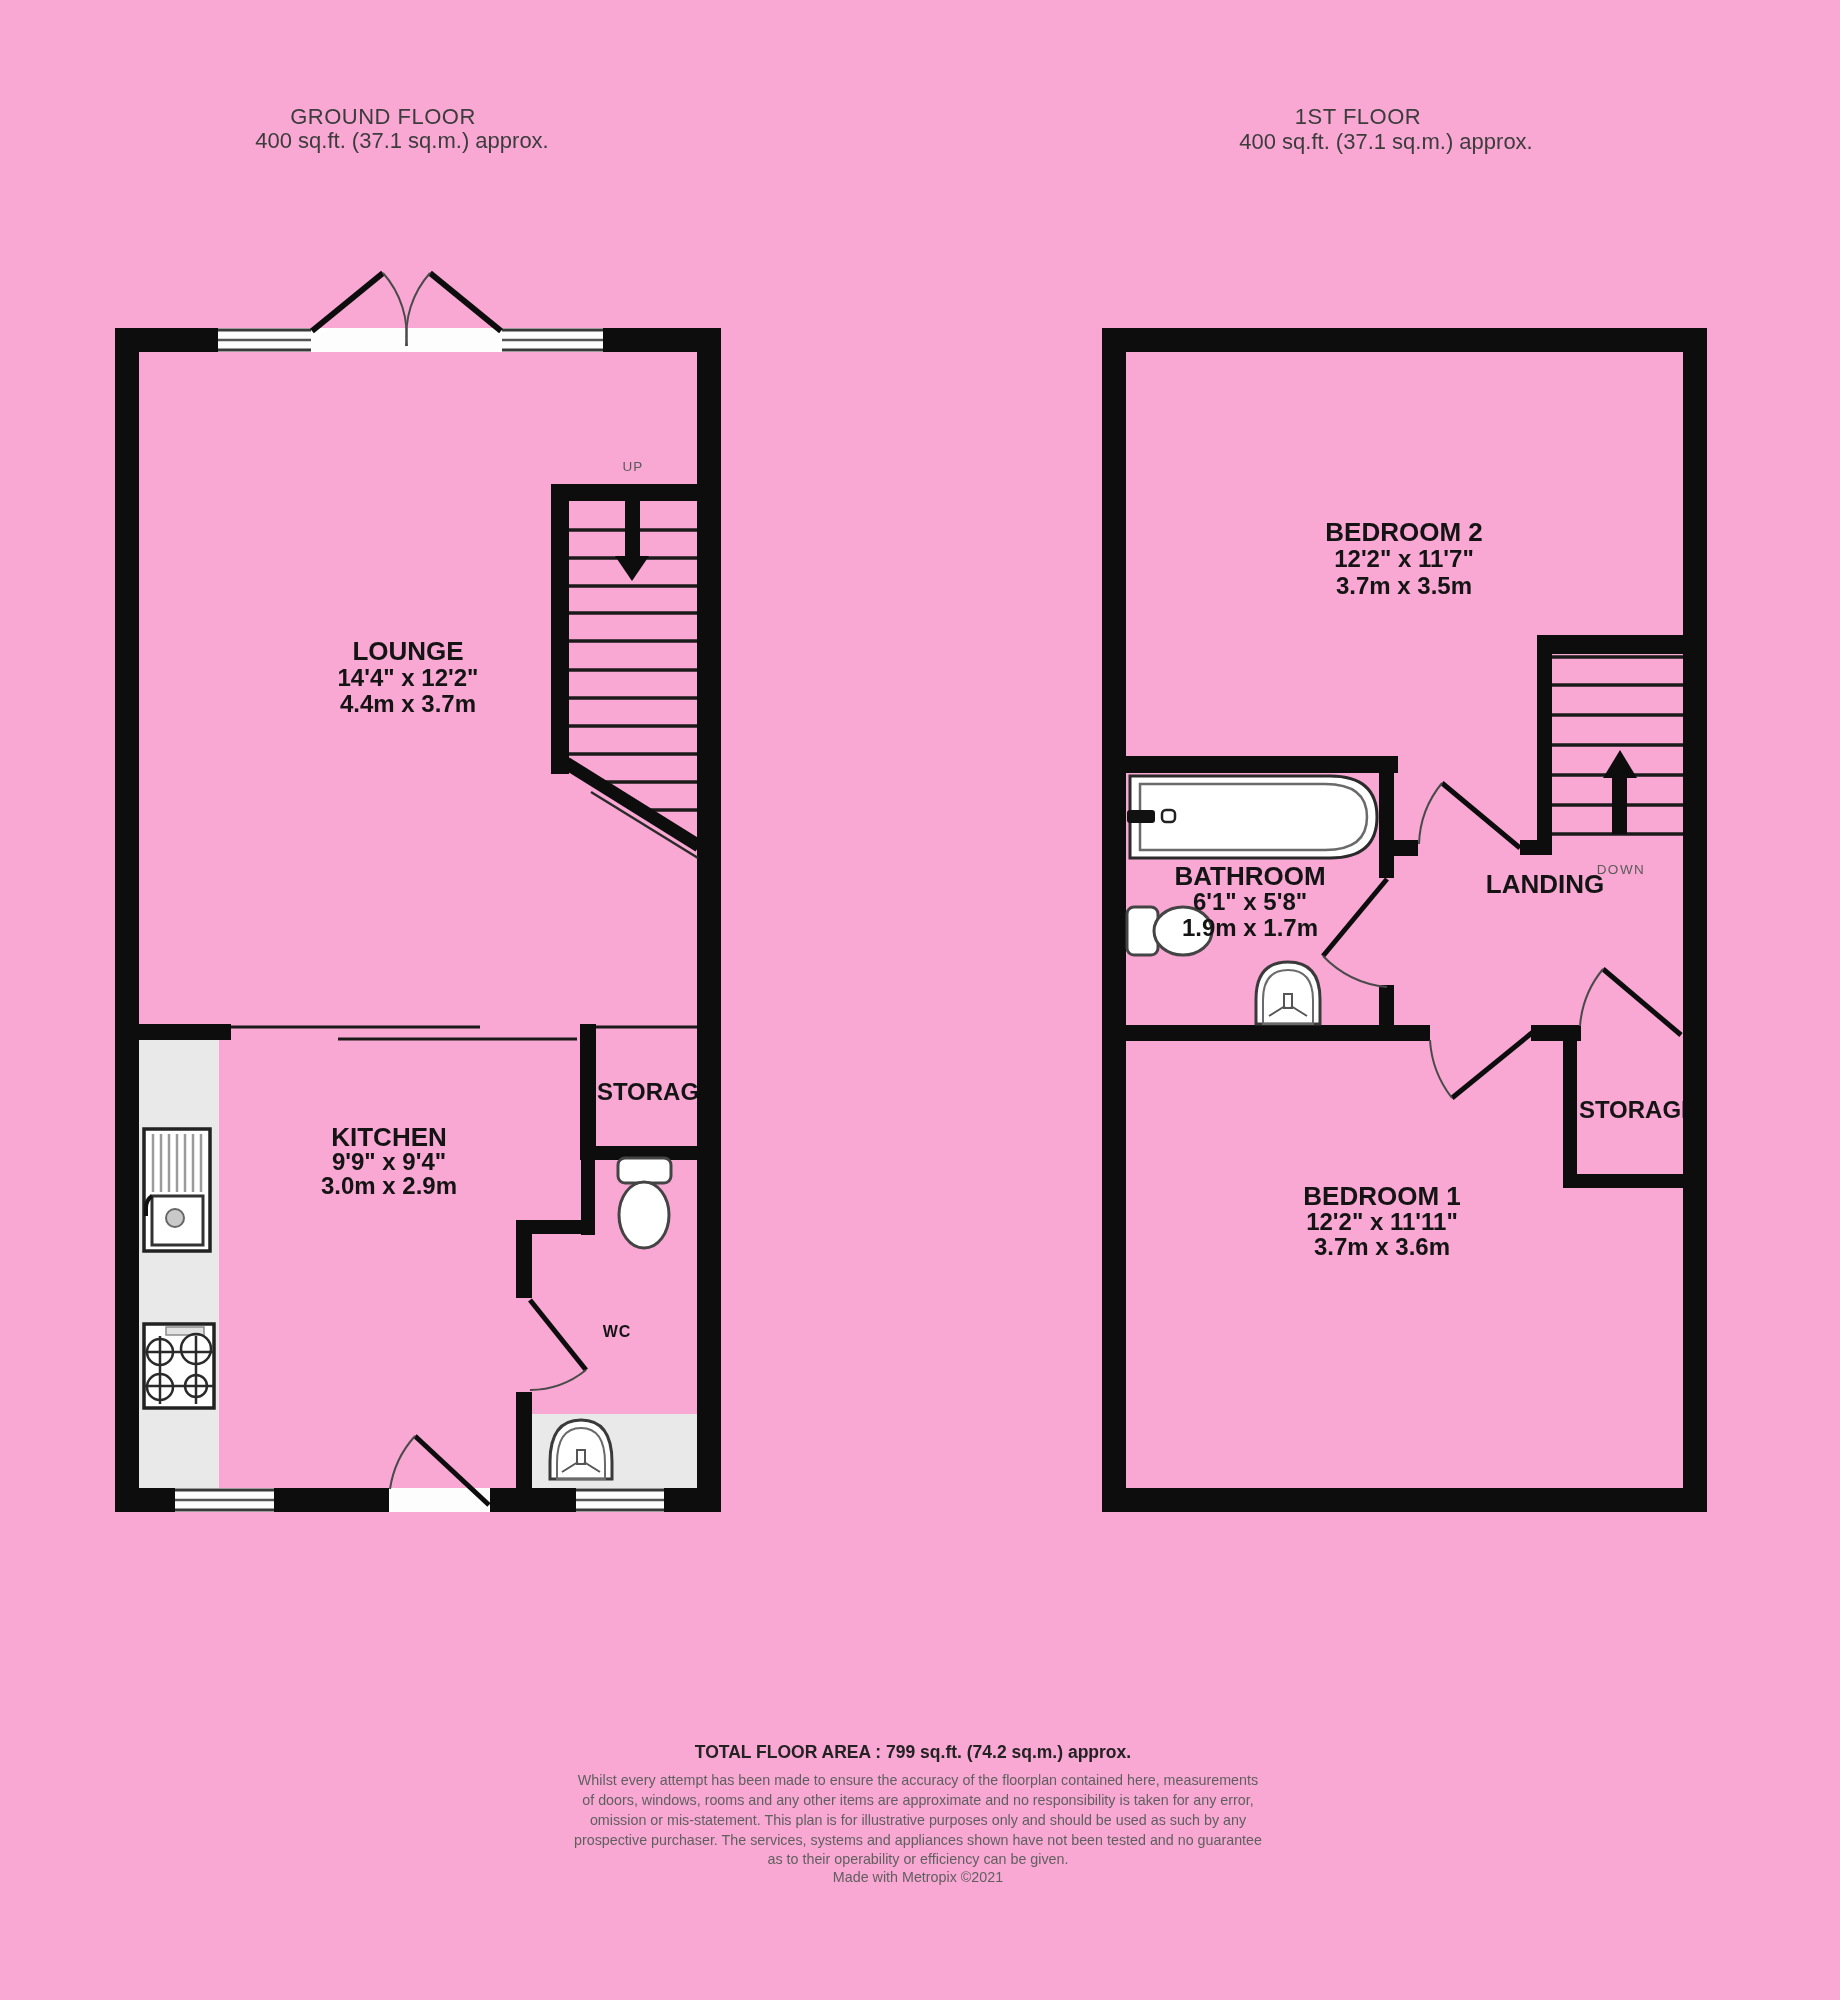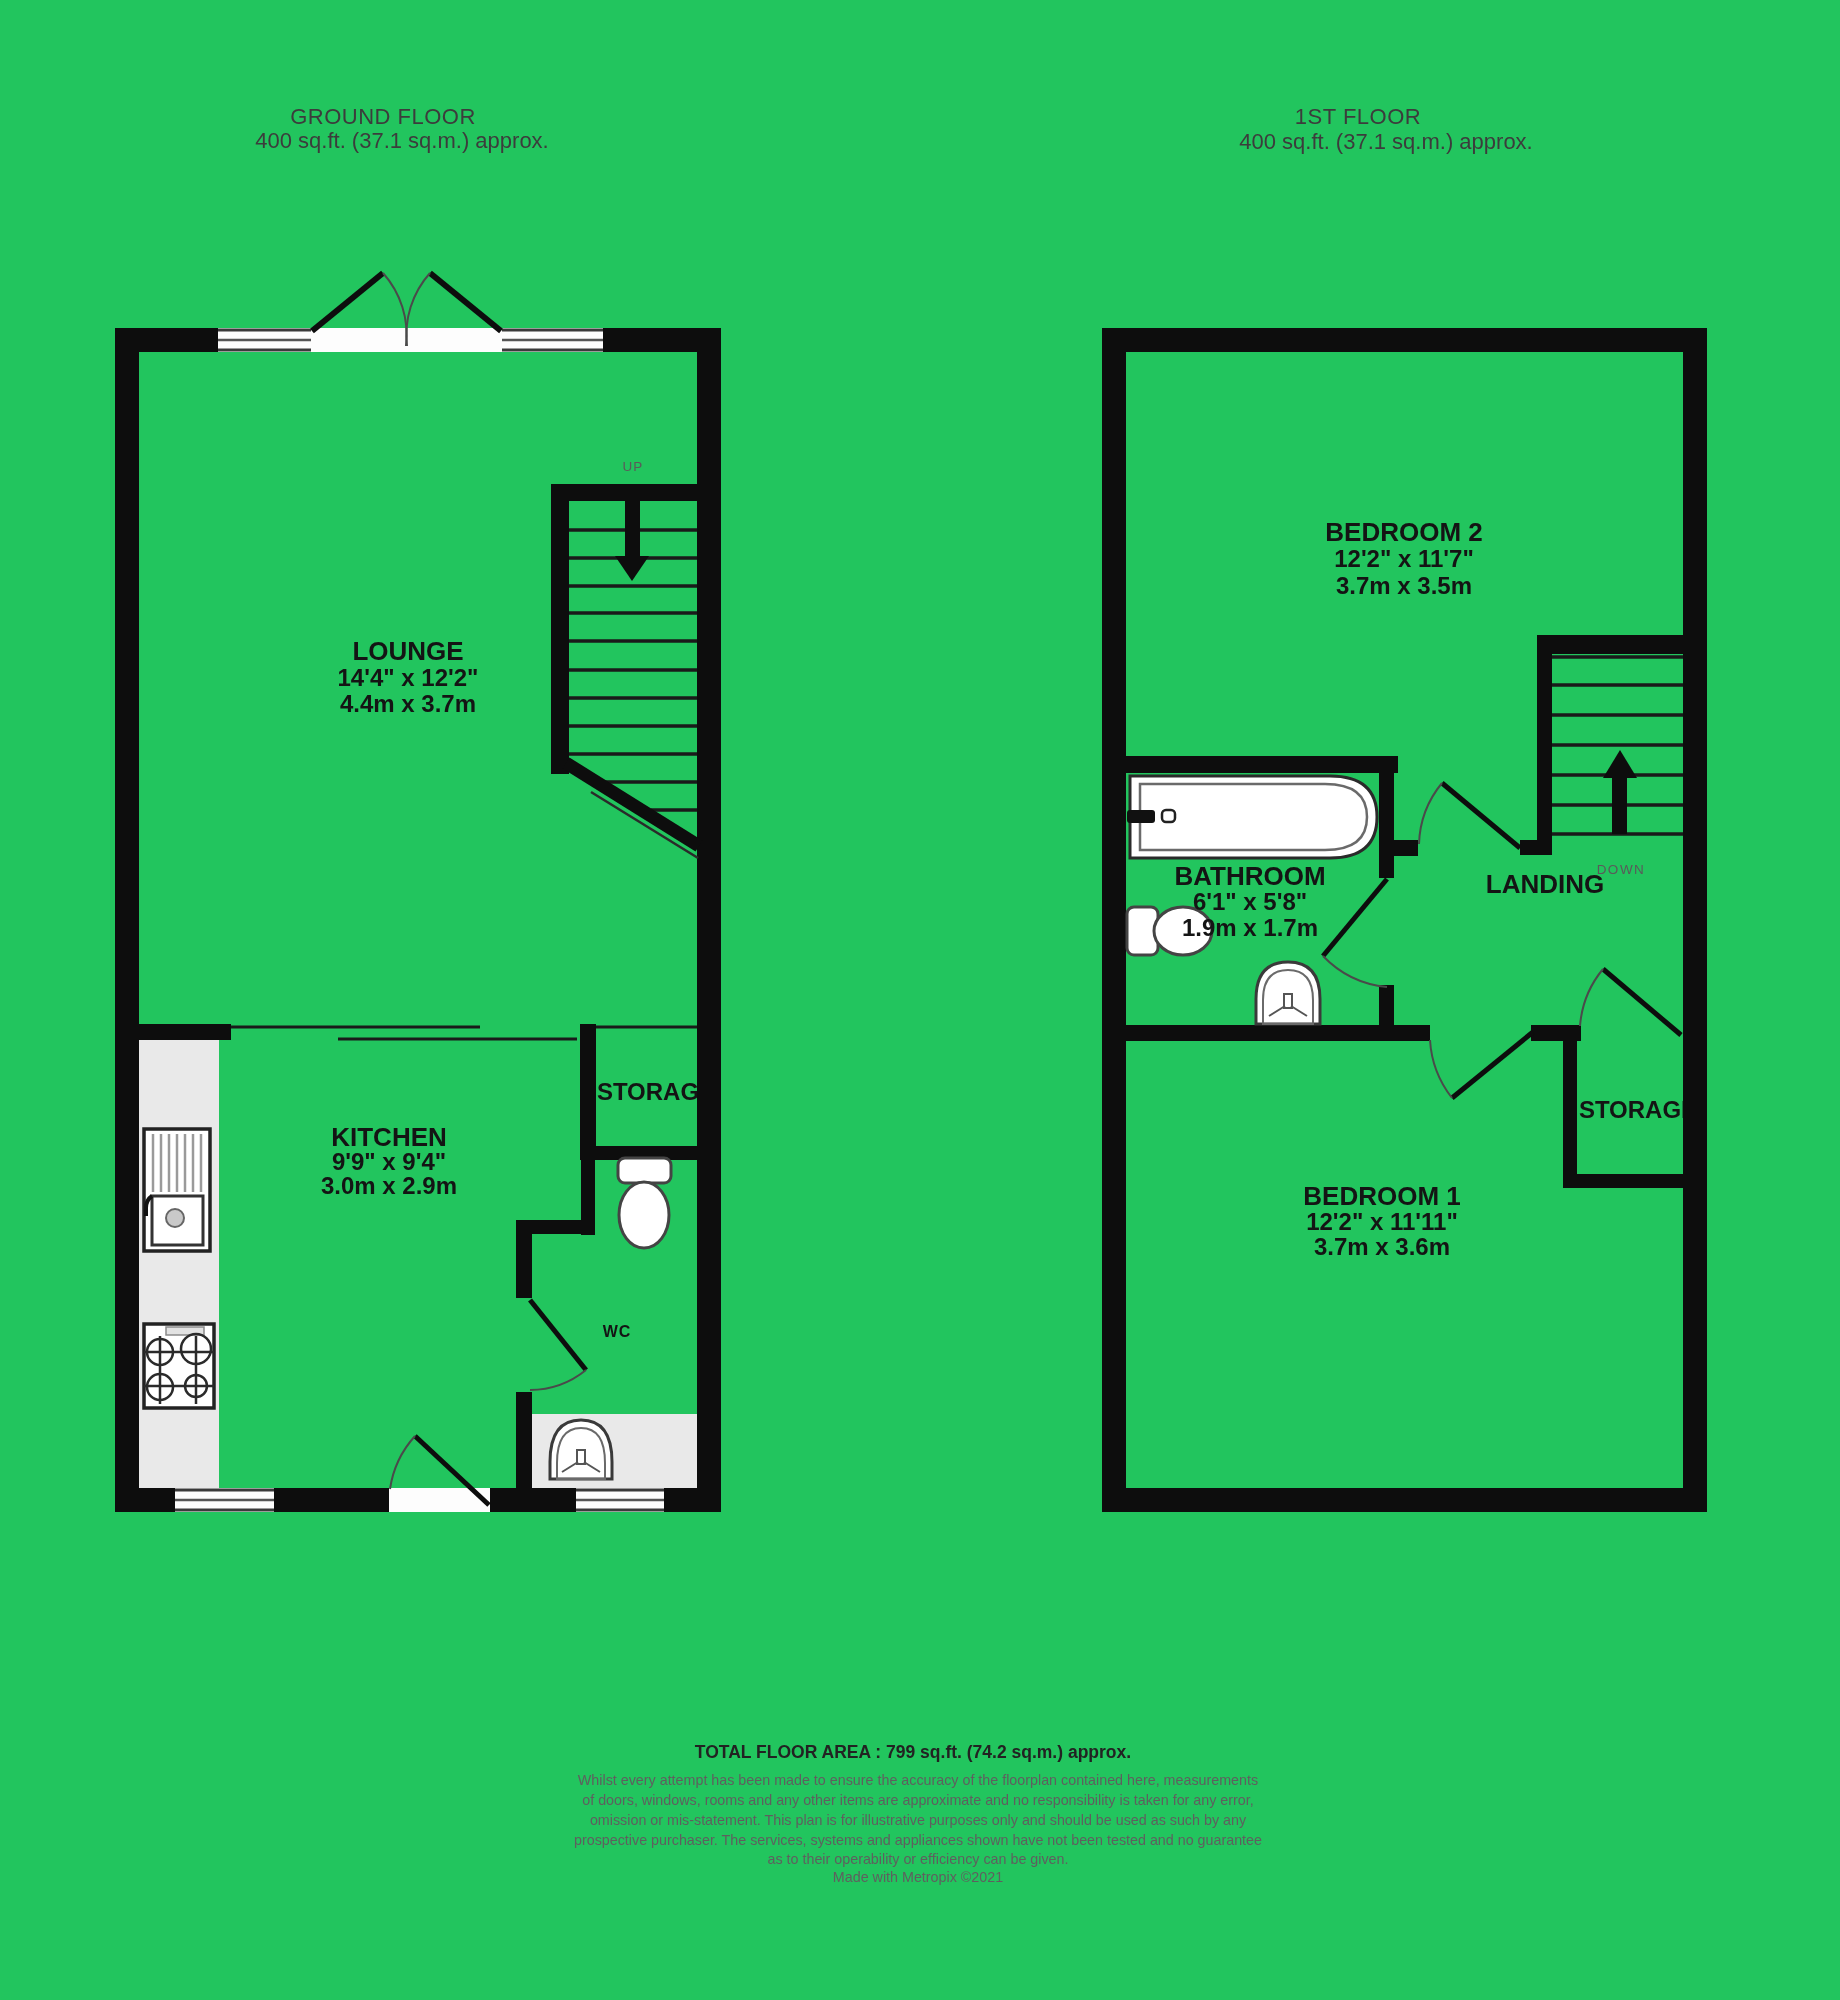--- a/index.html
+++ b/index.html
@@ -1,16 +1,16 @@
 <!DOCTYPE html>
 <html><head>
 <meta charset="utf-8">
 <style>
   html,body{margin:0;padding:0;background:#ffffff;}
-  #page{width:1840px;height:2000px;position:relative;background:#22c55e;font-family:"Liberation Sans",sans-serif;}
+  #page{width:1840px;height:2000px;position:relative;background:#f9a8d4;font-family:"Liberation Sans",sans-serif;}
   svg{position:absolute;left:0;top:0;}
   .room{font-family:"Liberation Sans",sans-serif;font-weight:bold;fill:#141414;}
   .dim{font-family:"Liberation Sans",sans-serif;font-weight:bold;fill:#141414;}
   .ttl{font-family:"Liberation Sans",sans-serif;fill:#3c3c3c;}
   .small{font-family:"Liberation Sans",sans-serif;fill:#5a5a5a;}
 </style>
 </head>
 <body>
 <div id="page">
 <svg width="1840" height="2000" viewBox="0 0 1840 2000">

